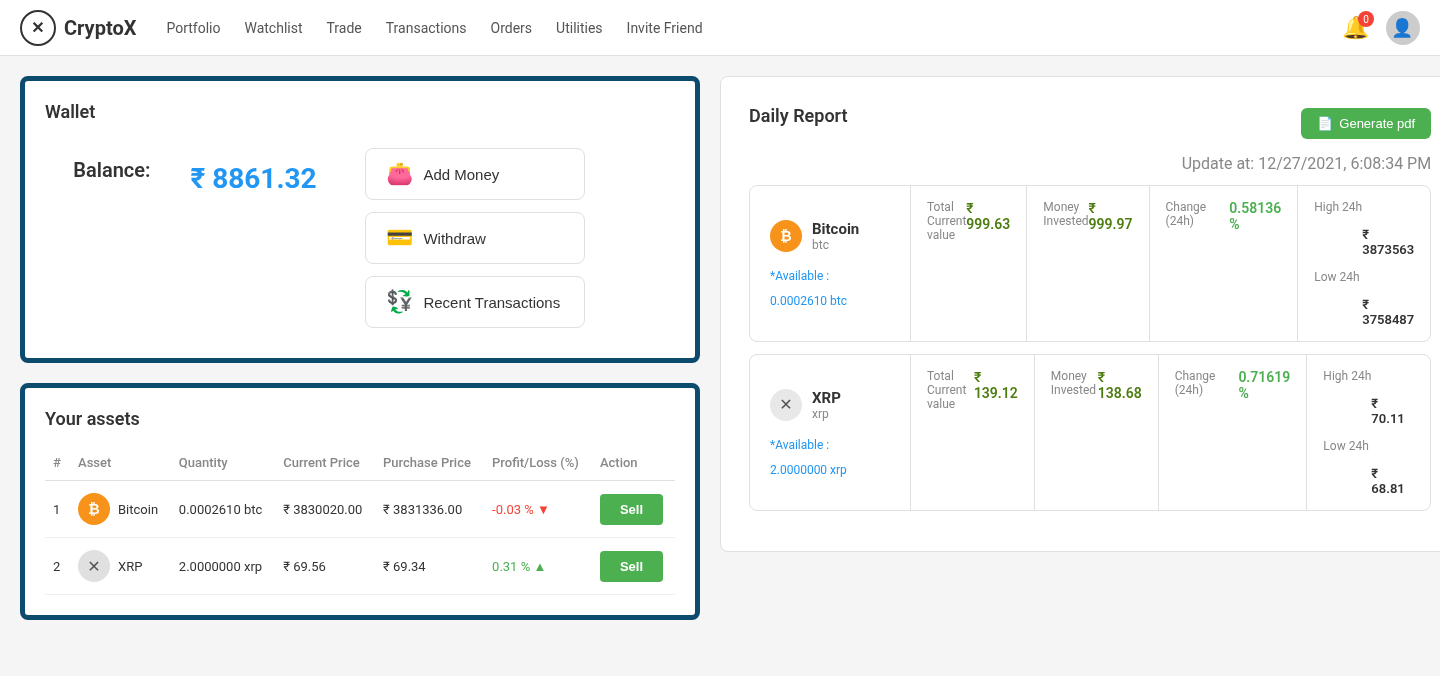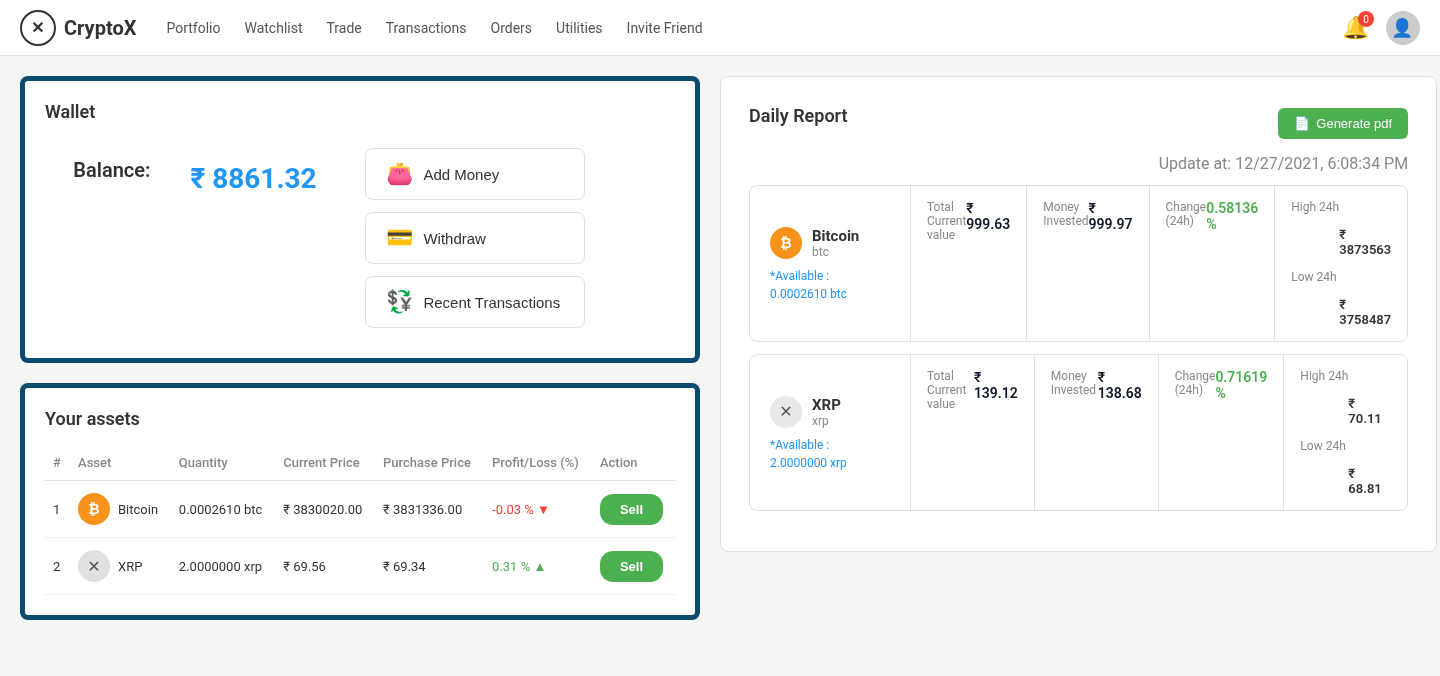--- a/index.html
+++ b/index.html
@@ -210,21 +210,21 @@
       display: flex;
       align-items: center;
       justify-content: center;
       font-size: 16px;
       color: #555;
     }
     .sell-btn {
       background: #4CAF50;
       color: #fff;
       border: none;
-      border-radius: 13px;
+      border-radius: 4px;
       padding: 8px 20px;
       font-size: 13px;
       font-weight: 600;
       cursor: pointer;
     }
     .profit-positive { color: #4CAF50; }
     .profit-negative { color: #f44336; }
 
     
     .right-panel {
@@ -279,41 +279,41 @@
       justify-content: center;
     }
     .coin-top {
       display: flex;
       align-items: center;
       gap: 10px;
       margin-bottom: 6px;
     }
     .coin-name { font-weight: 700; font-size: 15px; }
     .coin-symbol { font-size: 12px; color: #888; }
-    .coin-available { font-size: 12px; color: #2196F3; margin-top: 4px; }
+    .coin-available { font-size: 12px; color: #2196F3; margin-top: 11px; }
 
     .report-stat {
       flex: 1;
       padding: 14px 16px;
       border-left: 1px solid #e0e0e0;
       display: flex;
       flex-direction: row;
       justify-content: center;
     }
     .stat-label {
       font-size: 12px;
       color: #888;
       margin-bottom: 4px;
     }
     .stat-value {
       font-size: 14px;
       font-weight: 600;
-      color: #0f172a;
-    }
-    .change-positive { color: #4CAF50; font-size: 14px; font-weight: 600; }
+      color: #4d7c0f;
+    }
+    .change-positive { color: #4CAF50; font-size: 14px; font-weight: 600; margin-left: 23px; }
 
     .high-low {
       flex: 1;
       padding: 14px 16px;
       border-left: 1px solid #e0e0e0;
       display: flex;
       flex-direction: column;
       justify-content: center;
       gap: 13px;
     }

